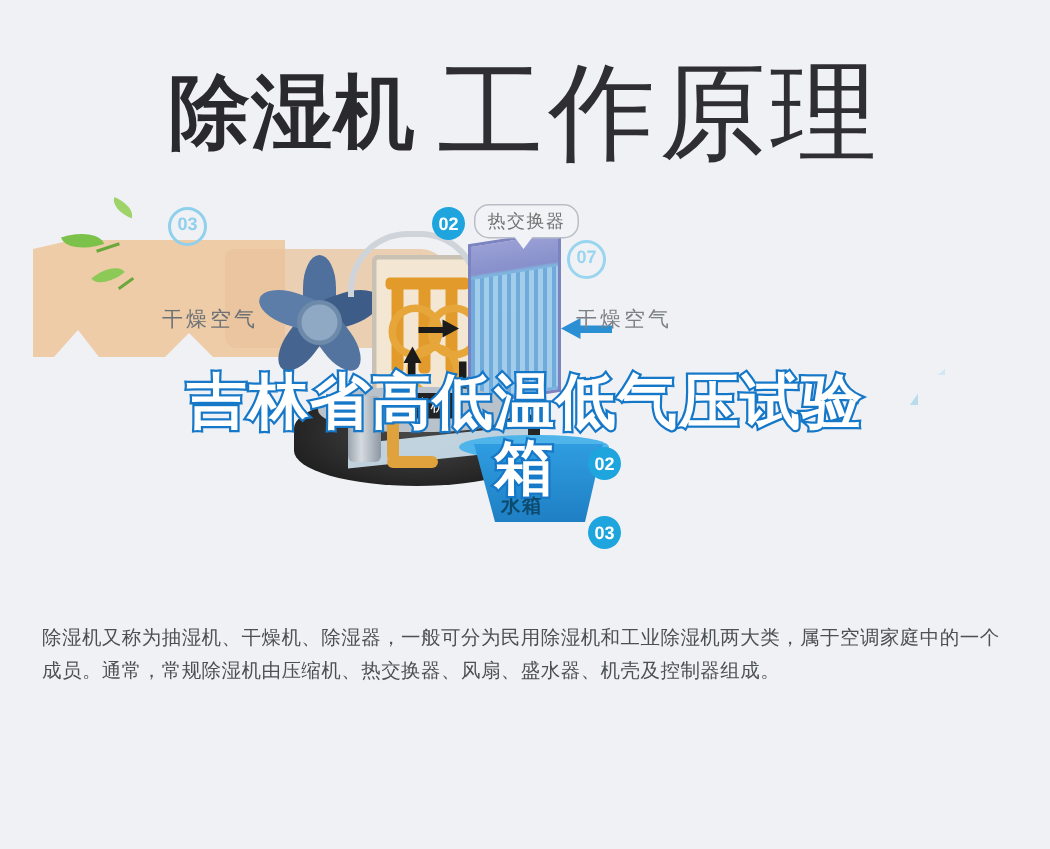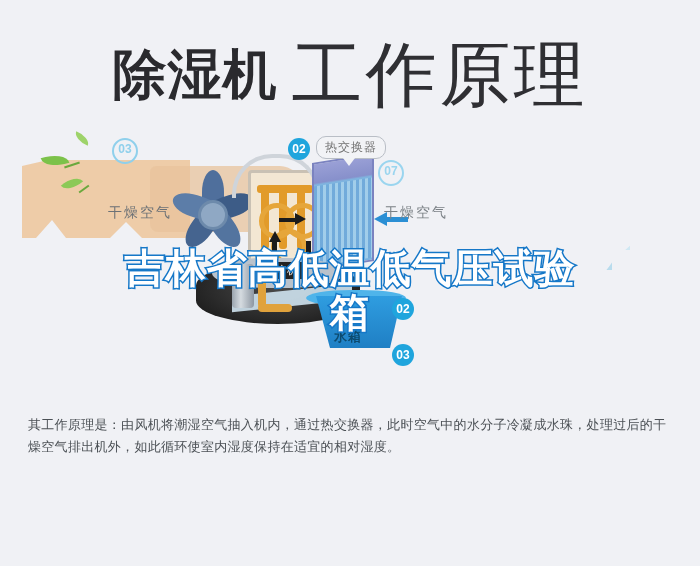--- a/index.html
+++ b/index.html
@@ -337,16 +337,16 @@
       <div class="leg-badge">03</div>
     </div>
   </div>
 
   <div class="watermark">
     <span class="wline">吉林省高低温低气压试验</span>
     <span class="wline">箱</span>
   </div>
 
   <div class="body">
-    <p class="para">其工作原理是：由风机将潮湿空气抽入机内，通过热交换器，此时空气中的水分子冷凝成水珠，处理过后的干燥空气排出机外，如此循环使室内湿度保持在适宜的相对湿度。</p>
+    <p class="para">除湿机又称为抽湿机、干燥机、除湿器，一般可分为民用除湿机和工业除湿机两大类，属于空调家庭中的一个成员。通常，常规除湿机由压缩机、热交换器、风扇、盛水器、机壳及控制器组成。</p>
   </div>
 
 </div>
 
 </body></html>

